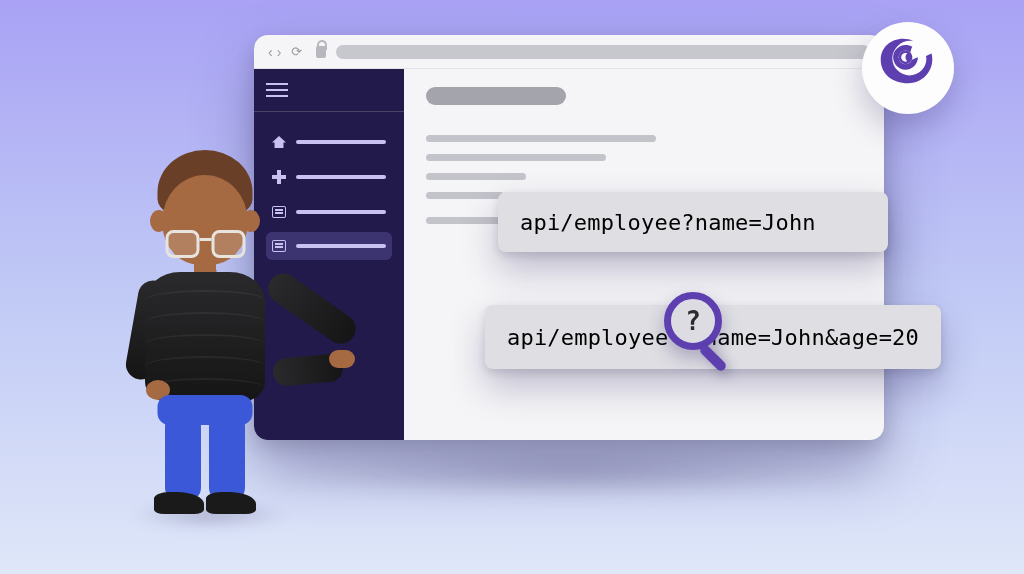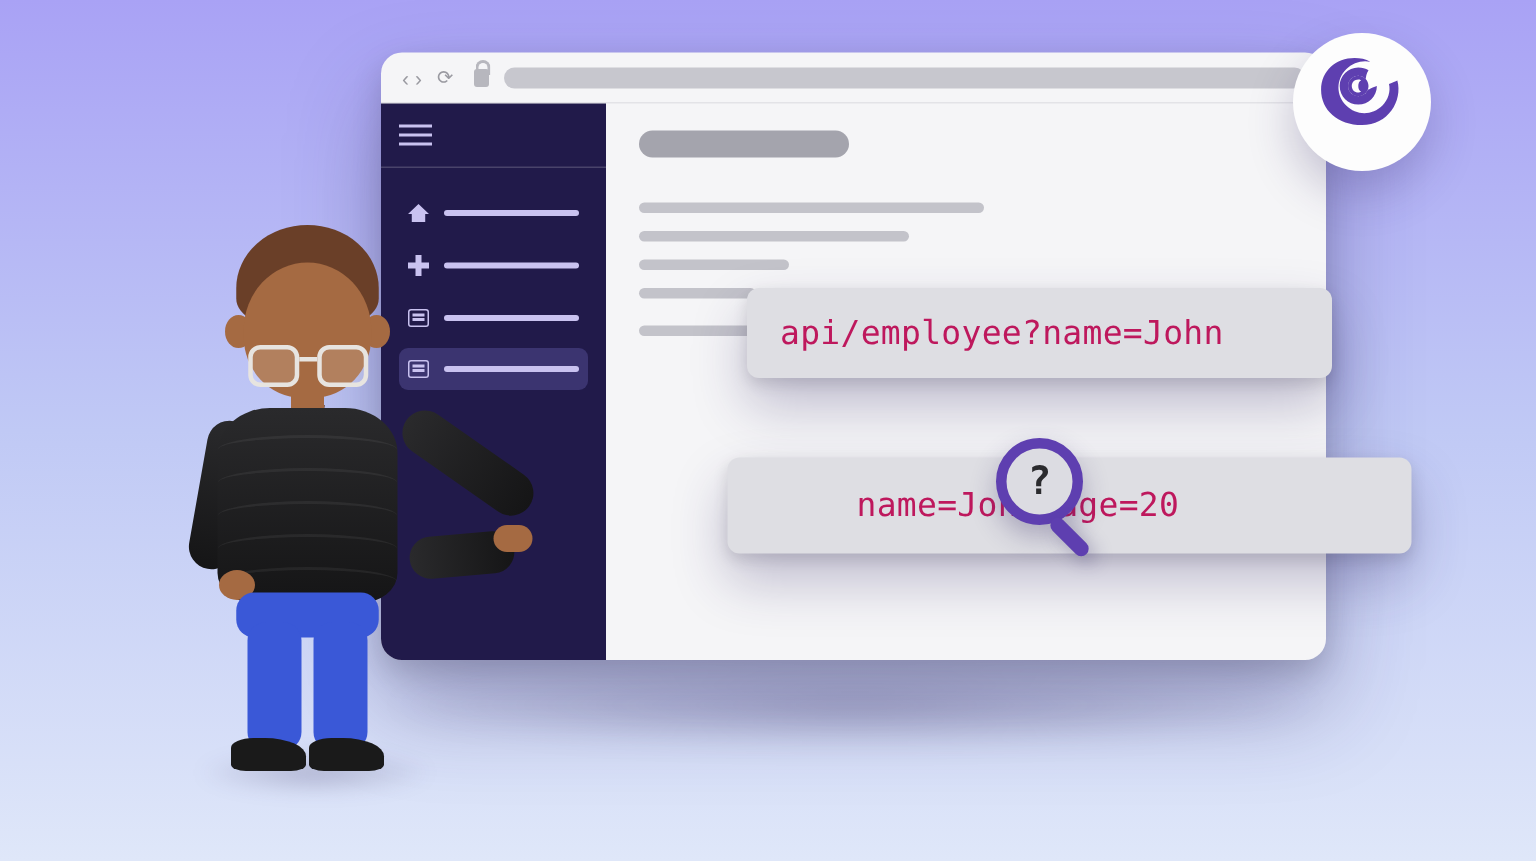--- a/index.html
+++ b/index.html
@@ -115,21 +115,21 @@
     background: #fdfdfd; border-radius: 50%; z-index: 8;
     box-shadow: 0 14px 30px rgba(50,40,100,.25);
     display: flex; align-items: center; justify-content: center;
   }
   .blazor-logo svg { width: 62px; height: 62px; }
 
   .bubble {
     position: absolute; background: #dedee3; border-radius: 8px;
     box-shadow: 0 18px 36px rgba(50,40,100,.28), 0 4px 10px rgba(0,0,0,.12);
     font-family: ui-monospace, "SF Mono", Menlo, Consolas, monospace;
-    font-size: 22px; color: #be185d; display: flex; align-items: center;
+    font-size: 22px; color: #000000; display: flex; align-items: center;
     padding: 0 22px; z-index: 7; letter-spacing: .2px;
   }
   .bubble-1 { left: 498px; top: 192px; width: 390px; height: 60px; }
   .bubble-2 { left: 485px; top: 305px; width: 456px; height: 64px; }
 
   .magnifier { position: absolute; left: 664px; top: 292px; z-index: 9; }
   .mag-ring { width: 58px; height: 58px; border: 7px solid #5e3fb0; border-radius: 50%; background: #dcdce2; display:flex; align-items:center; justify-content:center; box-shadow: 0 8px 18px rgba(50,40,100,.3); }
   .mag-q { font-family: ui-monospace, Menlo, monospace; font-size: 26px; font-weight: 600; color: #2b2b2e; }
   .mag-handle { position: absolute; left: 44px; top: 50px; width: 10px; height: 32px; background: #5e3fb0; border-radius: 5px; transform: rotate(-45deg); box-shadow: 0 6px 12px rgba(50,40,100,.35); }
 
@@ -226,20 +226,21 @@
       <path fill="#5e3fb0" d="M46 25c6 0 11 5 11 11s-5 11-11 11-11-5-11-11 5-11 11-11zm0 4c-4 0-7 3-7 7s3 7 7 7c1 0 2 0 3-1-2-1-3-3-3-6s1-5 3-6c-1-1-2-1-3-1z"></path>
     </svg>
   </span>
 </div>
 
 <div class="bubble bubble-1">
   <span>api/employee?name=John</span>
 </div>
 
 <div class="bubble bubble-2">
+  <span>api/employee</span>
   <span style="width:64px"></span>
   <span>name=John&amp;age=20</span>
 </div>
 
 <div class="magnifier">
   <div class="mag-ring">
     <span class="mag-q">?</span>
   </div>
   <div class="mag-handle"></div>
 </div>

